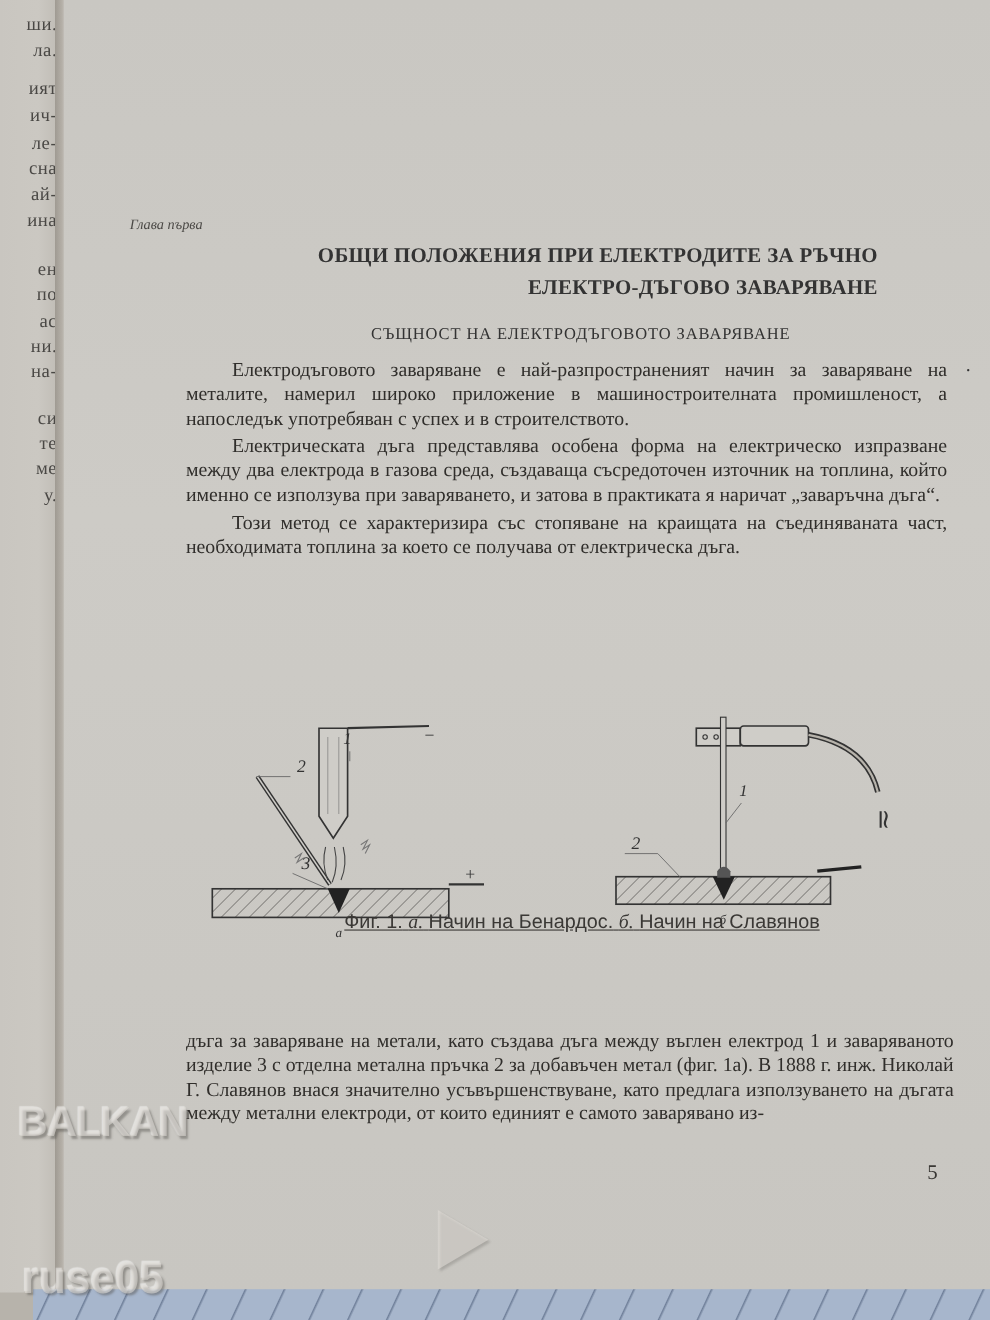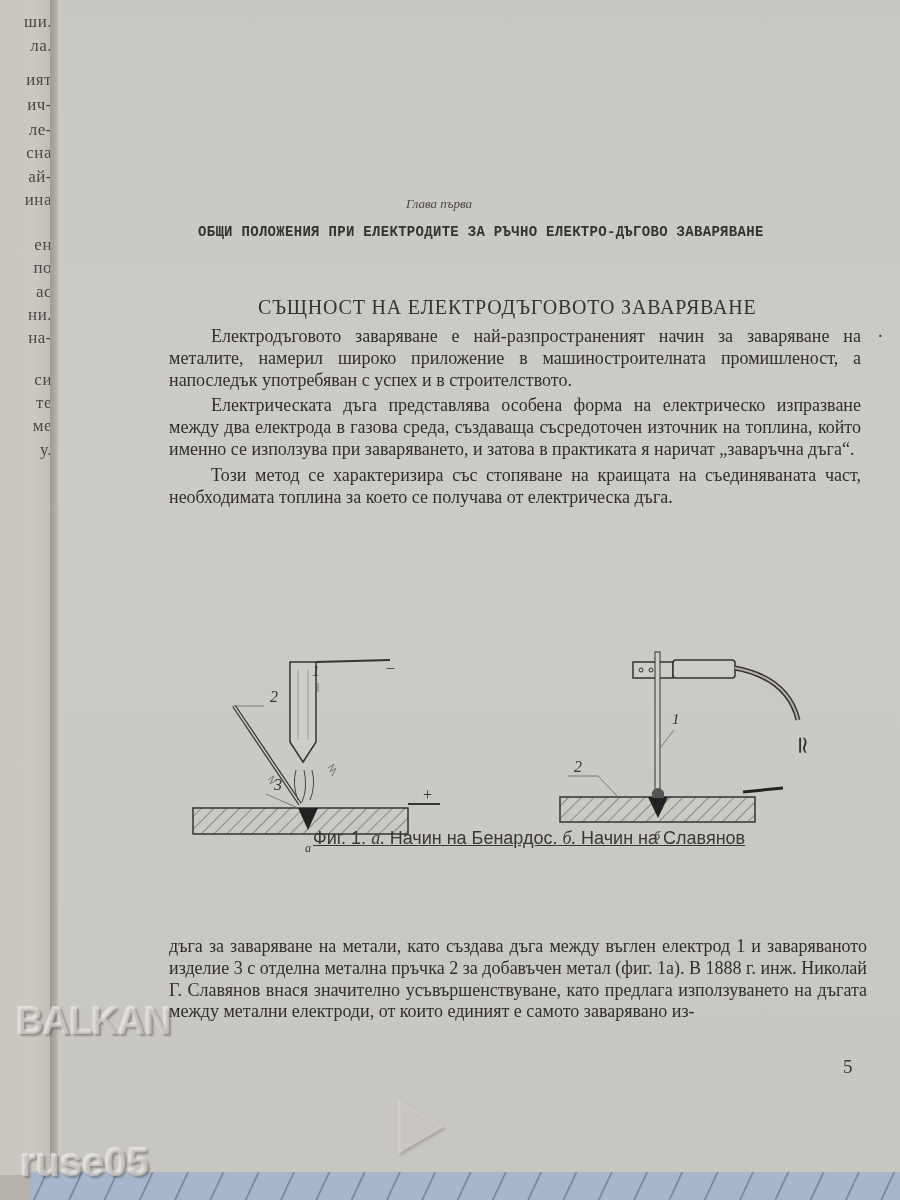--- a/index.html
+++ b/index.html
@@ -24,32 +24,32 @@
   }
   .page {
     position: absolute; left: 58px; top: 0; width: 842px; height: 1175px;
     background: linear-gradient(180deg, #c9c7c2 0%, #cdcbc6 40%, #c8c6c1 100%);
   }
   .cover-strip {
     position: absolute; left: 30px; bottom: 0; width: 870px; height: 28px;
     background: repeating-linear-gradient(115deg, #a7b6cc 0px, #a7b6cc 14px, #6f7f99 15px, #a7b6cc 17px, #a7b6cc 32px);
   }
   .chapter {
-    position: absolute; top: 196px; left: 0; width: 702px; text-align: center;
+    position: absolute; top: 196px; left: 0; width: 702px; 
     font-style: italic; font-size: 13px; color: #4a4845; padding-left: 60px; box-sizing: border-box;
   }
   .title {
-    position: absolute; top: 218px; left: 140px; width: 600px; text-align: left;
-    font-family: Liberation Mono, monospace;
-    font-weight: bold; font-size: 14px; line-height: 29px; color: #333;
+    position: absolute; top: 218px; left: 140px; width: 600px; text-align: right;
+    font-family: Liberation Serif, serif;
+    font-weight: bold; font-size: 19px; line-height: 29px; color: #333;
     letter-spacing: 0.3px;
   }
   .section {
-    position: absolute; top: 296px; left: 200px; width: 540px; 
-    font-size: 20px; letter-spacing: 0.8px; color: #333;
+    position: absolute; top: 296px; left: 200px; width: 540px; text-align: center;
+    font-size: 15px; letter-spacing: 0.8px; color: #333;
   }
   .body {
     position: absolute; left: 107px; width: 700px;
     font-size: 18px; line-height: 21.8px; color: #302e2b;
     text-align: justify;
   }
   .body p { margin: 4px; text-indent: 42px; }
   .body p.cont { text-indent: 0; }
   .figure {
     position: absolute; left: 120px; top: 640px; width: 700px; height: 220px;

